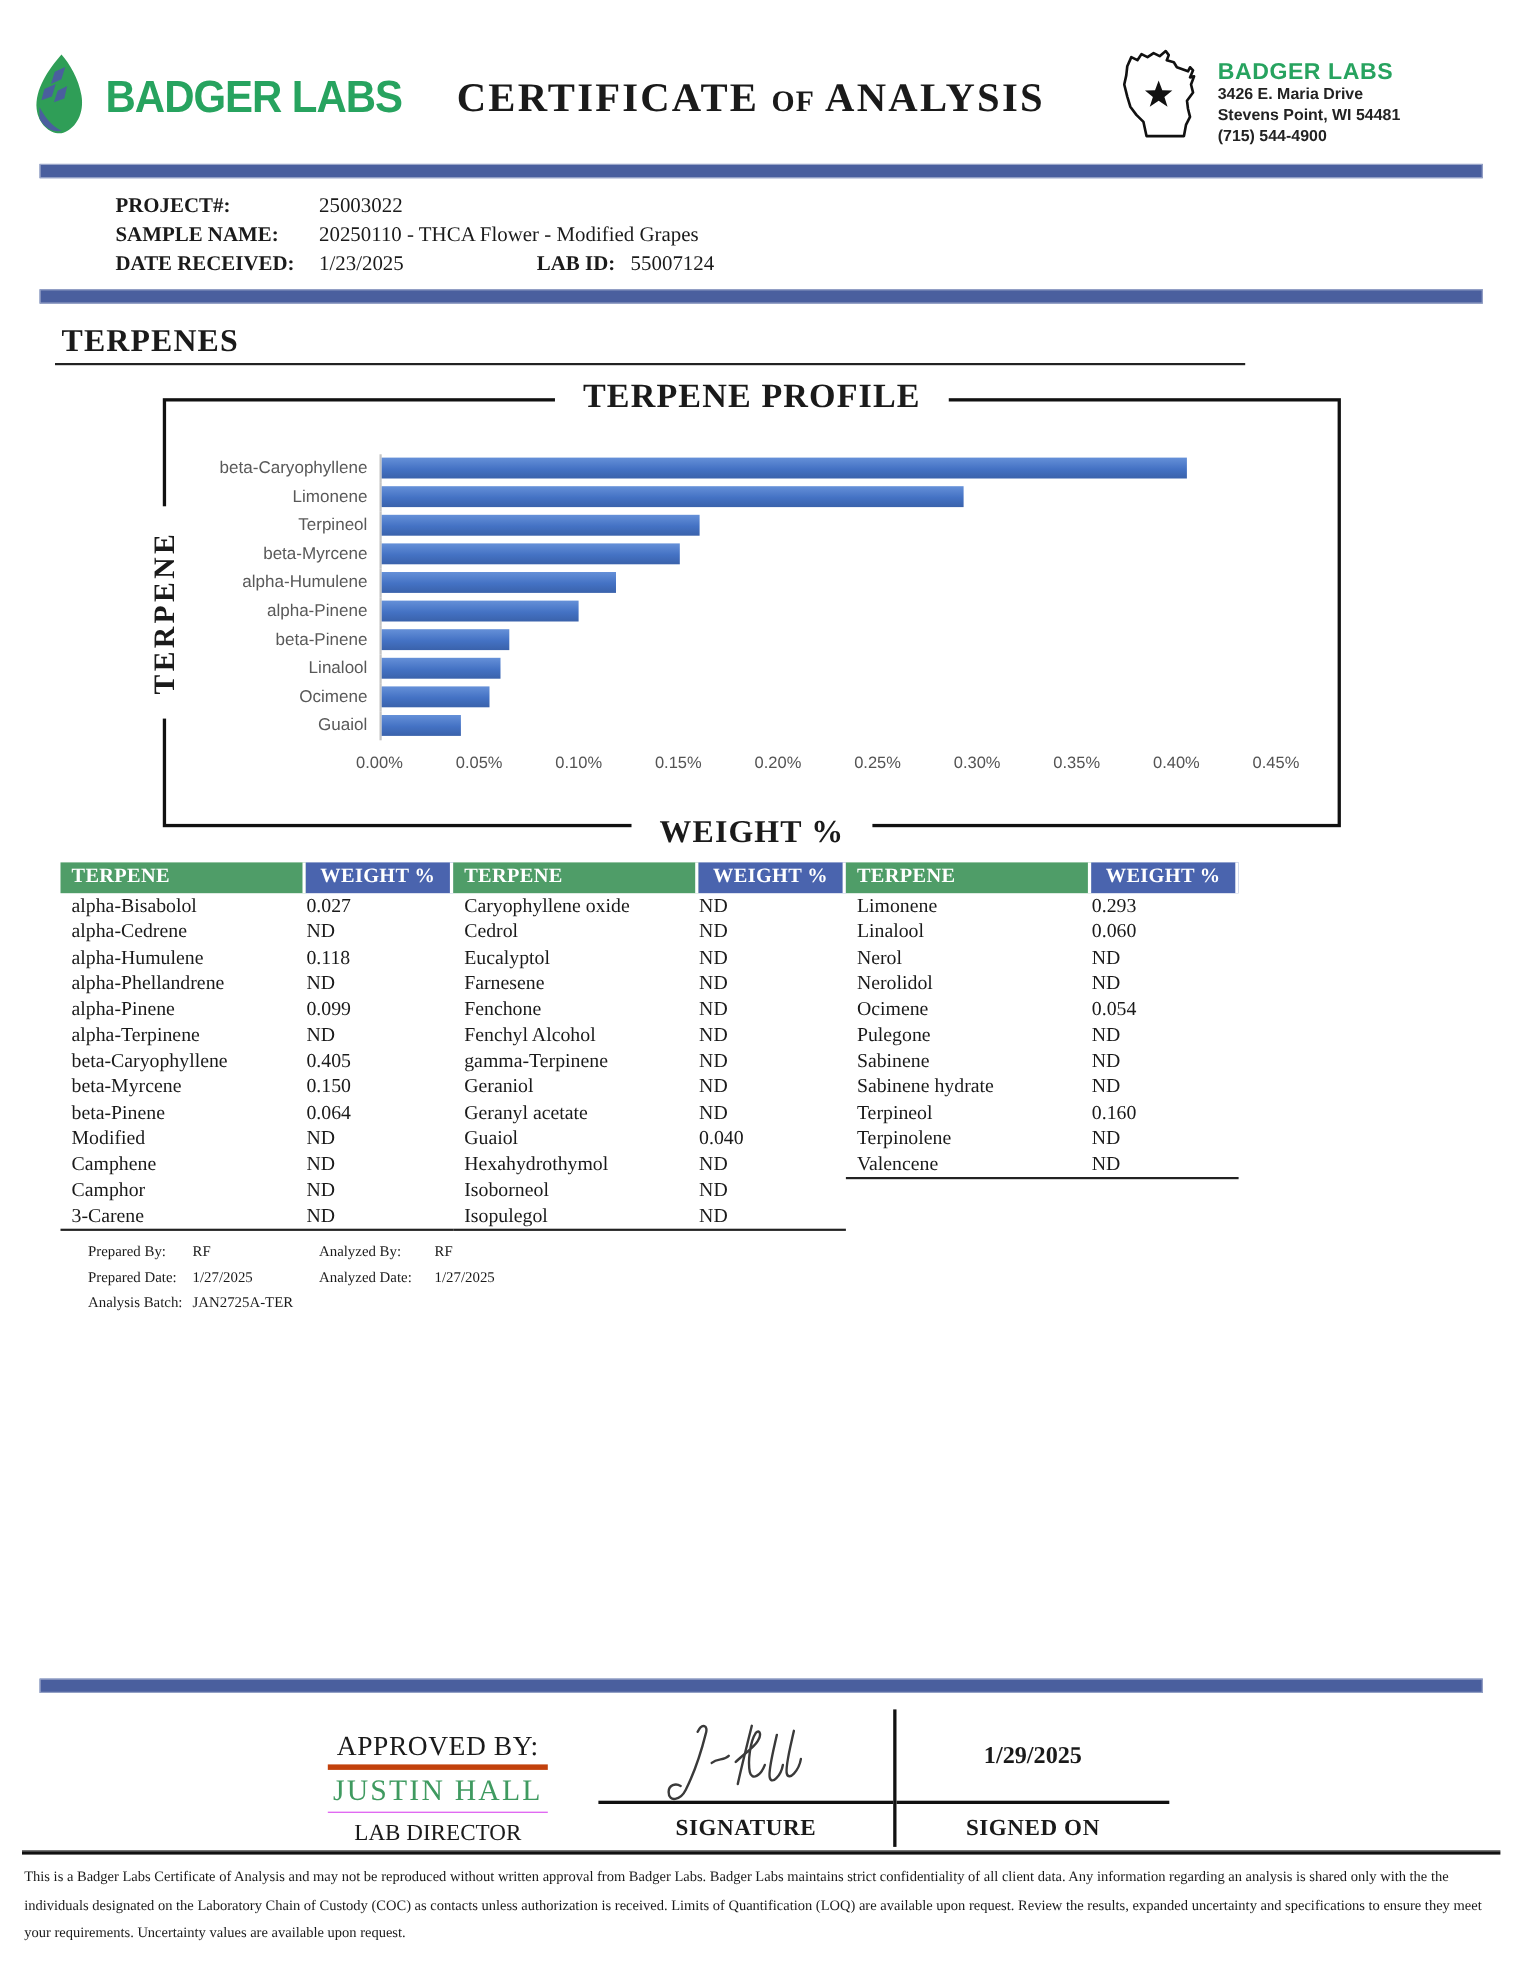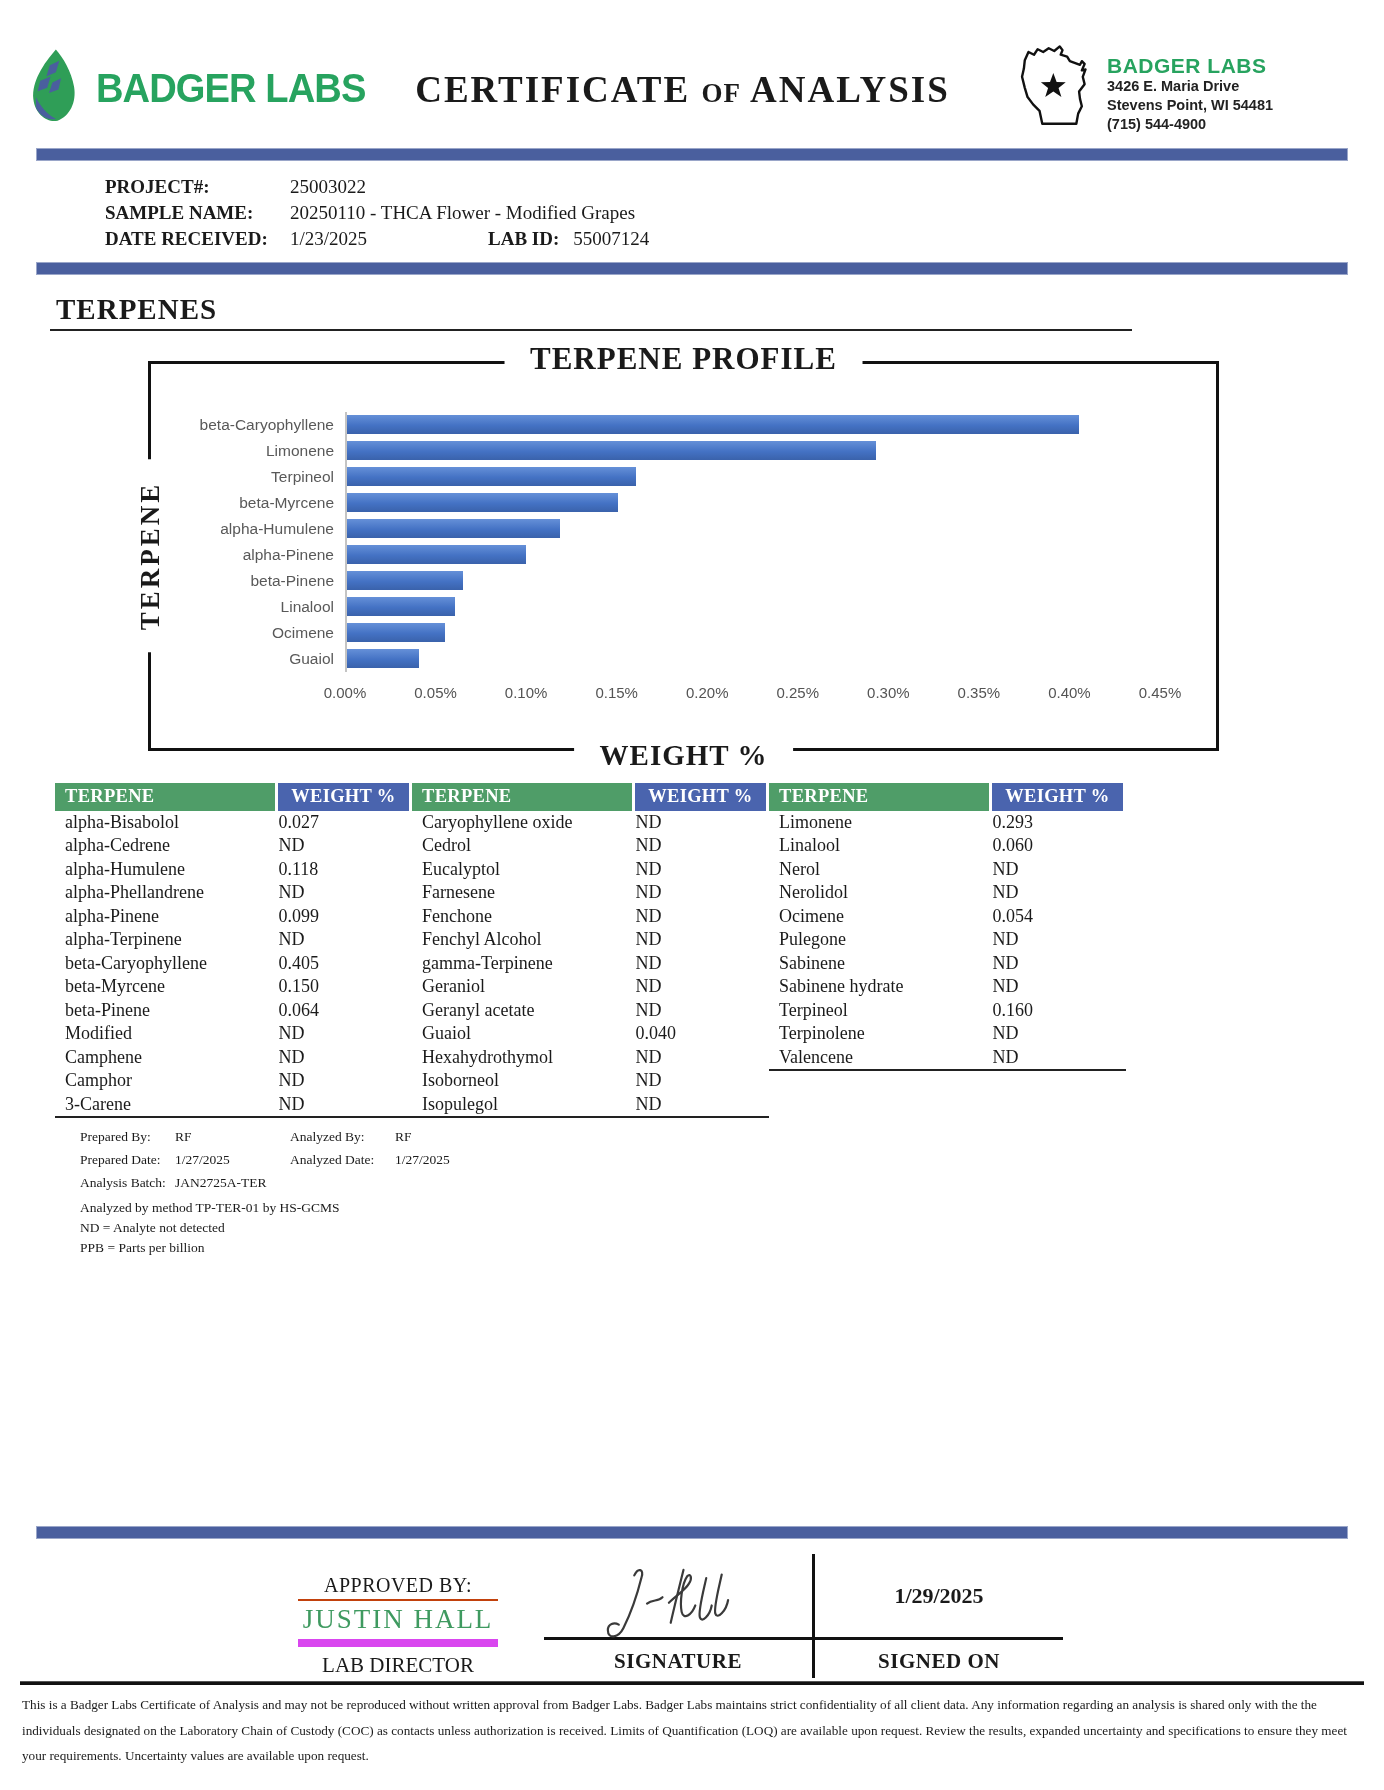--- a/index.html
+++ b/index.html
@@ -77,24 +77,24 @@
   .td-name { flex:1.6; padding-left:10px; }
   .td-val { flex:1; text-align:left; }
   
   .notes { margin:8px 0 0 80px; font-size:13.5px; color:#1a1a1a; }
   .notes-grid { display:grid; grid-template-columns:95px 115px 105px auto; line-height:1.7; }
   .note-lines { margin-top:3px; line-height:1.5; }
   
   .footer { position:absolute; top:1526px; left:0; right:0; }
   .approval { display:flex; align-items:stretch; padding-left:298px; margin-top:15px; }
   .approved-col { width:200px; text-align:center; padding-top:20px; }
-  .approved-by { font-size:20px; letter-spacing:.5px; border-bottom:2px solid #c2410c;
+  .approved-by { font-size:25px; letter-spacing:.5px; border-bottom:5px solid #c2410c;
     padding:0 4px 2px; }
   .approver-name { color:var(--approver_green); font-size:27px; letter-spacing:2px;
-    border-bottom:8px solid #d946ef; padding:3px 0 4px; }
+    border-bottom:1px solid #d946ef; padding:3px 0 4px; }
   .approver-title { font-size:21px; padding-top:6px; }
   .sig-col { margin-left:46px; width:268px; display:flex; flex-direction:column; }
   .sig-cell { height:86px; border-bottom:3px solid #111; display:flex;
     align-items:flex-end; justify-content:center; }
   .sig-cell svg { margin-bottom:-8px; }
   .under-label { padding-top:9px; font-weight:bold; font-size:21px;
     text-align:center; letter-spacing:.5px; }
   .v-line { width:3px; background:#111; }
   .date-col { width:248px; display:flex; flex-direction:column; }
   .date-cell { height:86px; border-bottom:3px solid #111; display:flex;
@@ -423,25 +423,20 @@
       <span>RF</span>
       <span>Prepared Date:</span>
       <span>1/27/2025</span>
       <span>Analyzed Date:</span>
       <span>1/27/2025</span>
       <span>Analysis Batch:</span>
       <span>JAN2725A-TER</span>
       <span></span>
       <span></span>
     </div>
-    <div class="note-lines">
-      <div>Analyzed by method TP-TER-01 by HS-GCMS</div>
-      <div>ND = Analyte not detected</div>
-      <div>PPB = Parts per billion</div>
-    </div>
   </div>
 
   <div class="footer">
     <div class="blue-bar"></div>
 
     <div class="approval">
       <div class="approved-col">
         <div class="approved-by">APPROVED BY:</div>
         <div class="approver-name">JUSTIN HALL</div>
         <div class="approver-title">LAB DIRECTOR</div>

